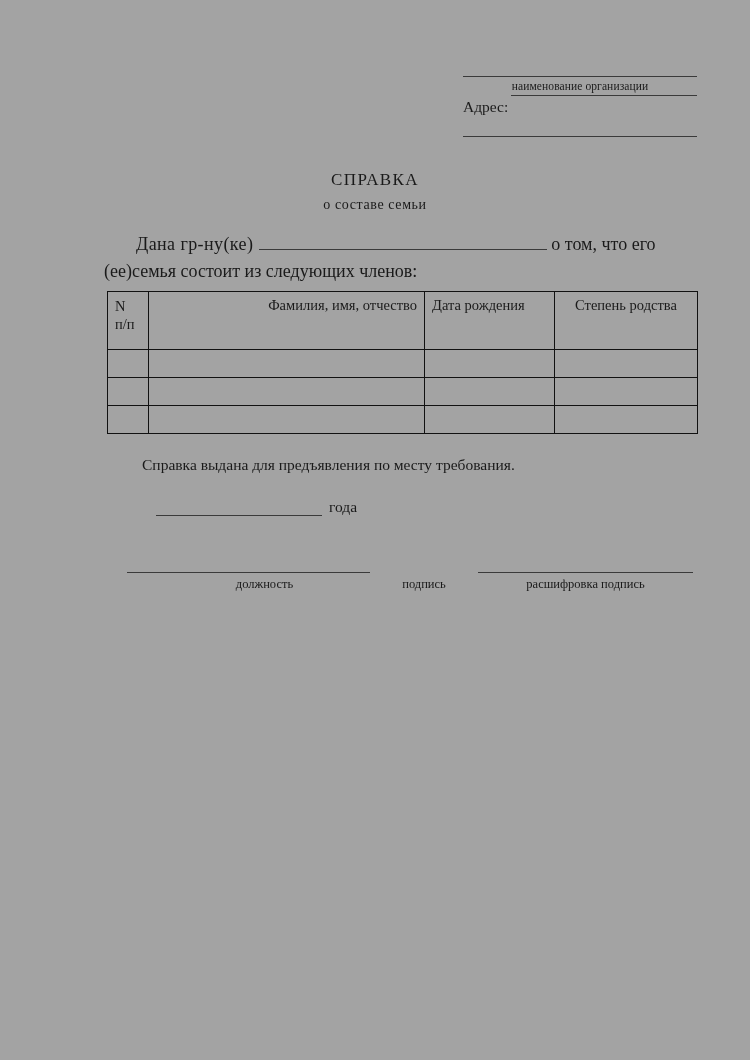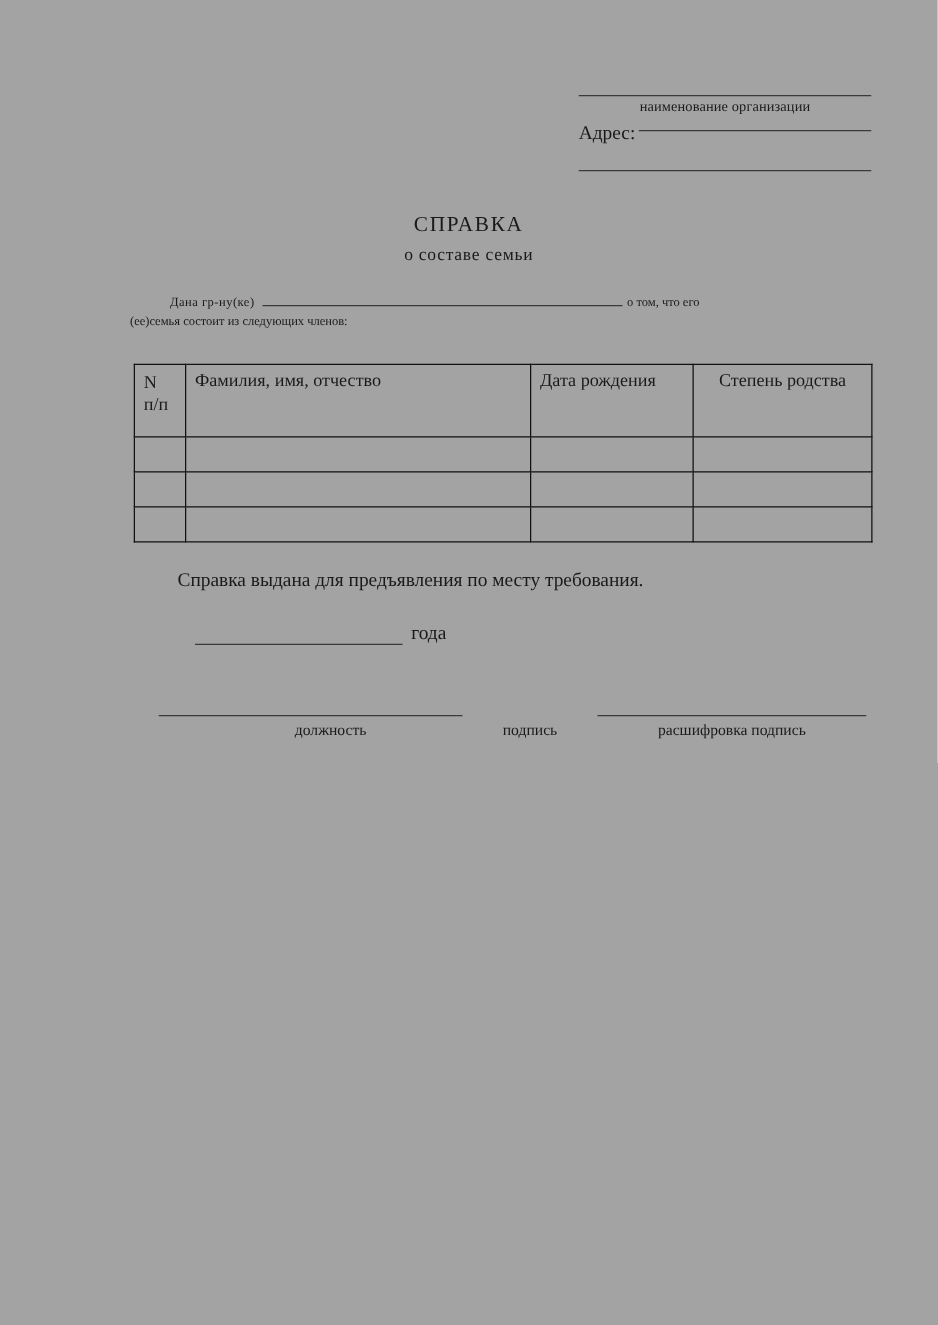--- a/index.html
+++ b/index.html
@@ -47,21 +47,21 @@
   .org-caption {
     font-size: 11.5px;
     text-align: center;
     line-height: 1.25;
     padding-top: 2px;
     letter-spacing: 0.1px;
     white-space: nowrap;
   }
   .addr-row {
     display: flex;
-    align-items: center;
+    align-items: flex-start;
     margin-top: 5px;
   }
   .addr-label {
     font-size: 15.5px;
     white-space: nowrap;
     padding-right: 3px;
   }
   .addr-line {
     flex: 1 1 auto;
     position: relative;
@@ -90,21 +90,21 @@
     margin-top: 7px;
     letter-spacing: 0.6px;
   }
 
   
   .body-para {
     position: absolute;
     left: 104px;
     top: 231px;
     width: 594px;
-    font-size: 10px;
+    font-size: 18px;
     line-height: 1.52;
     text-align: justify;
     text-justify: inter-word;
   }
   .body-para .indent { display: inline-block; width: 32px; }
   .body-para .lead { white-space: nowrap; letter-spacing: 0.4px; }
   .inline-blank {
     display: inline-block;
     width: 288px;
     border-bottom: 1px solid #3a3a3a;
@@ -141,21 +141,21 @@
   }
   .col-num   { width: 41px; }
   .col-fio   { width: 276px; }
   .col-date  { width: 130px; }
   .col-rel   { width: 143px; }
   .th-num {
     text-align: left;
     line-height: 1.25;
   }
   .th-num span { display: block; }
-  .th-fio { text-align: left; }
+  .th-fio { text-align: right; }
   .th-date { text-align: left; }
   .th-rel { text-align: center; }
 
   
   .closing {
     position: absolute;
     left: 142px;
     top: 456px;
     font-size: 15.5px;
     font-family: Liberation Serif, serif;

